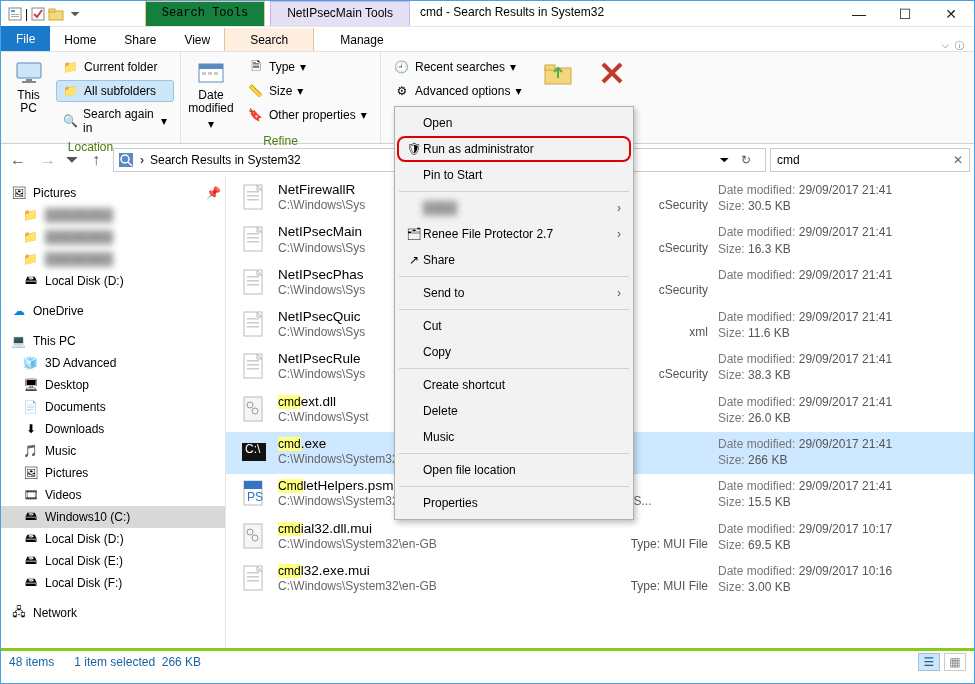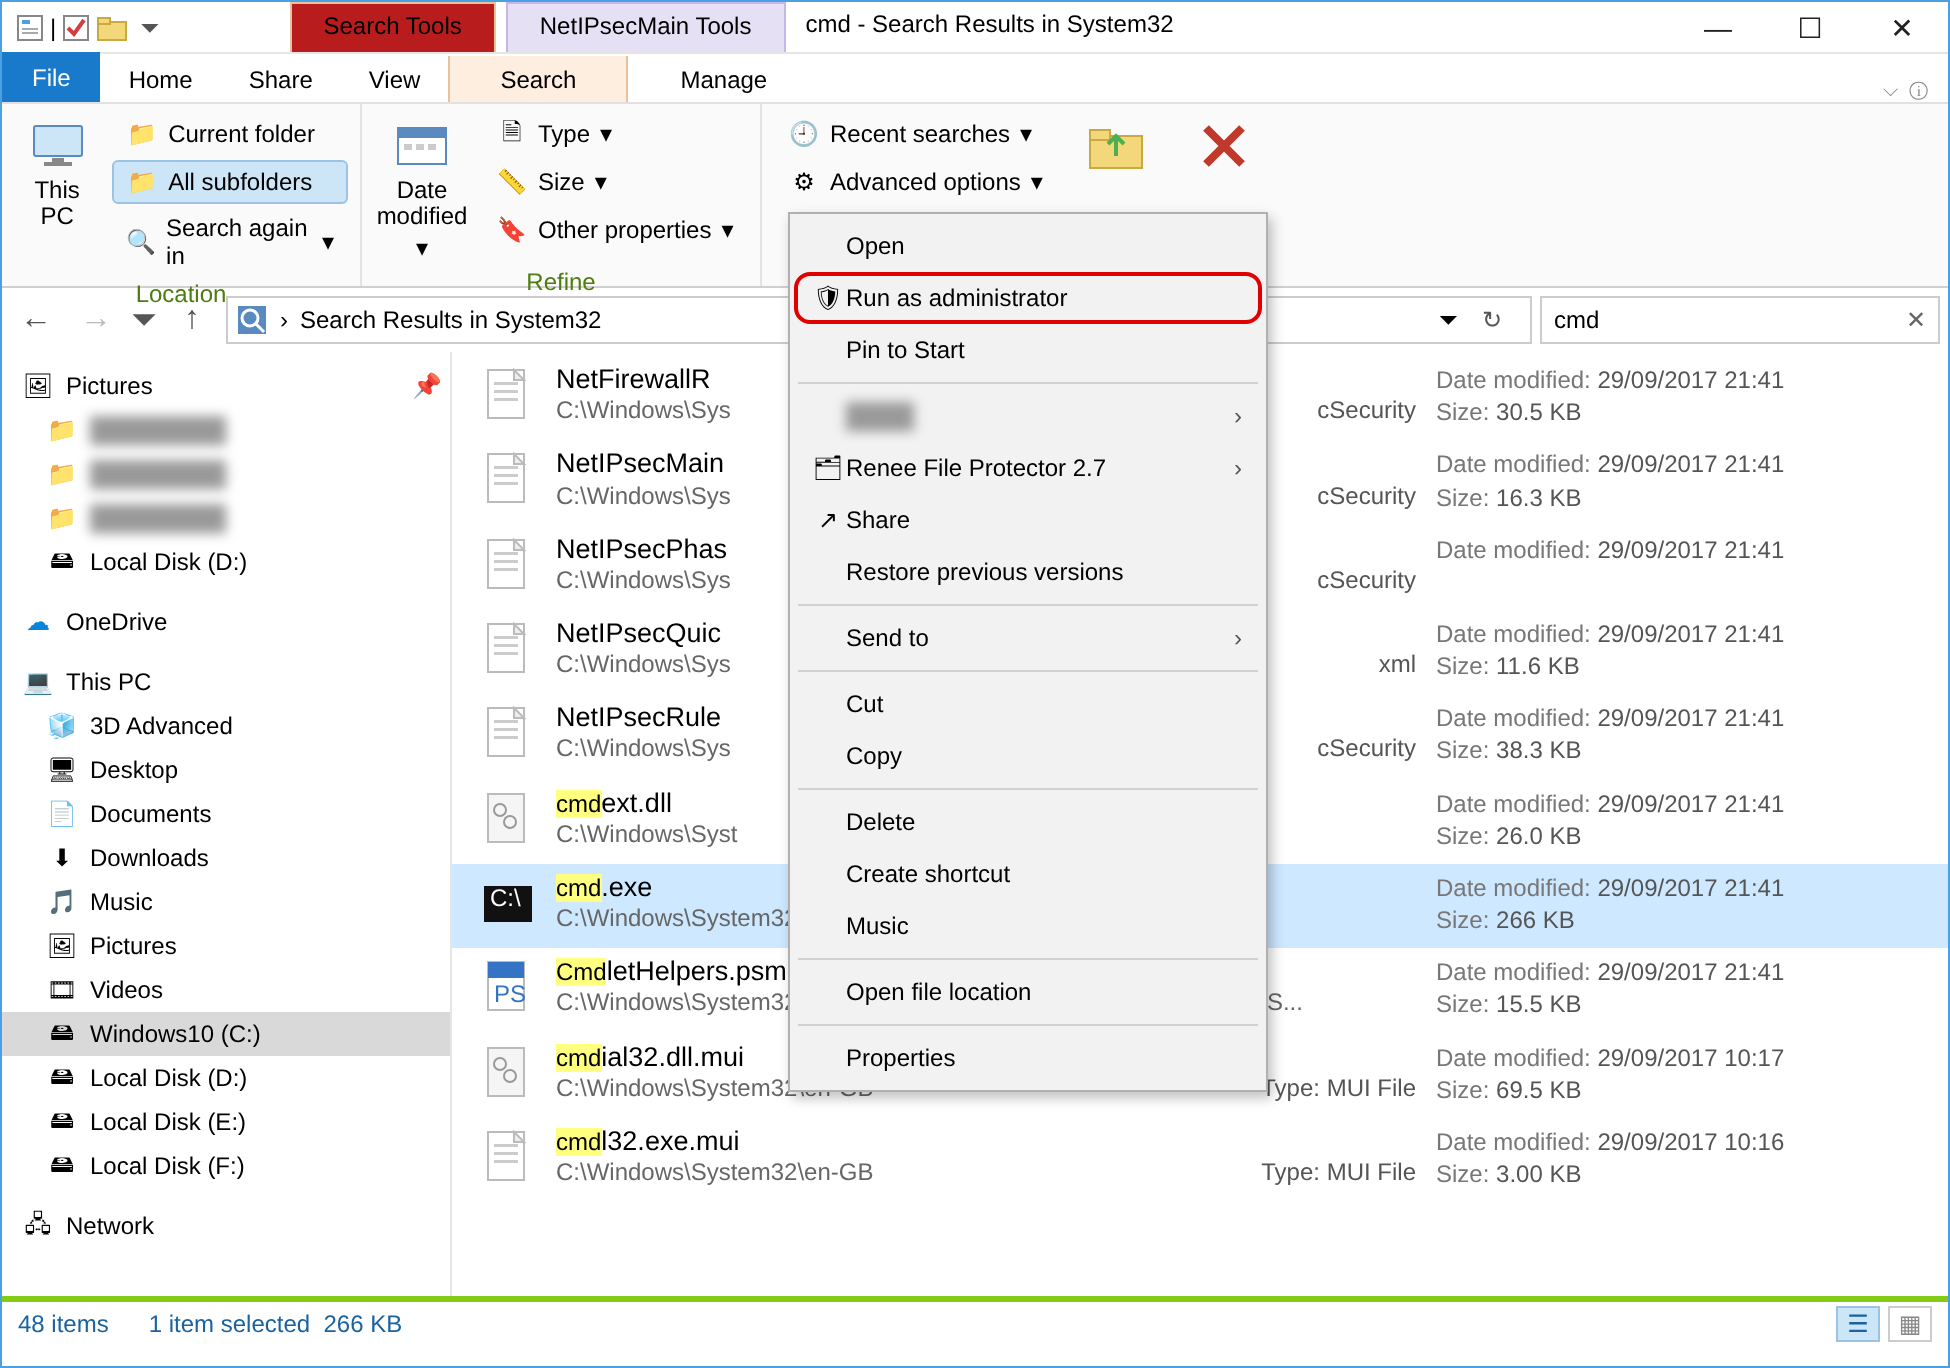--- a/index.html
+++ b/index.html
@@ -2,21 +2,21 @@
 <html><head>
 <meta charset="utf-8">
 <style>
   * { box-sizing: border-box; margin: 0; padding: 0; font-family: "Segoe UI", Tahoma, sans-serif; font-size: 12px; }
   body { width: 975px; height: 684px; background: #fff; border: 1px solid #4aa0e0; overflow: hidden; position: relative; }
   .titlebar { height: 26px; display: flex; align-items: stretch; background: #fff; border-bottom: 1px solid #e5e5e5; }
   .qat { display: flex; align-items: center; padding: 0 6px; gap: 2px; }
   .qat-chevron { padding: 0 4px; color: #555; }
   .tool-tabs { display: flex; gap: 5px; margin-left: 55px; }
   .tool-tab { padding: 4px 16px 2px 16px; border: 1px solid transparent; border-bottom: none; }
-  .tool-tab.search { background: #b91c1c; border-color: #e8c29a; }
+  .tool-tab.search { background: #15803d; border-color: #e8c29a; font-family: Liberation Mono, monospace; }
   .tool-tab.app    { background: #e6e0f5; border-color: #c5b8e8; }
   .title-text { padding: 4px 0 0 10px; }
   .win-controls { margin-left: auto; display: flex; }
   .win-btn { width: 46px; display: flex; align-items: center; justify-content: center; font-size: 14px; color:#222;}
   .ribbontabs { height: 25px; display: flex; align-items: flex-end; border-bottom: 1px solid #e1e1e1; }
   .rtab { padding: 5px 14px 4px 14px; }
   .rtab.file { background: #1979ca; color: #fff; border: 1px solid #1979ca; }
   .rtab.search { padding-left:25px; padding-right:25px; border-left: 1px solid #e8c29a; border-right: 1px solid #e8c29a; background: #fdeee0; }
   .ribbon-chev { margin-left: auto; padding: 3px 10px 0 0; color: #888; font-size: 10px; }
   .ribbon { height: 92px; background: #fafafa; border-bottom: 1px solid #d0d0d0; display: flex; position: relative; }
@@ -550,50 +550,46 @@
     </div>
   <div class="mi">
       <span class="mi-icon">🗂</span>
       <span>Renee File Protector 2.7</span>
       <span class="arrow">›</span>
     </div>
   <div class="mi">
       <span class="mi-icon">↗</span>
       <span>Share</span>
     </div>
-  <div class="mi">
-      <span class="mi-icon"></span>
-      <span>Restore previous versions</span>
-    </div>
   <div class="sep"></div>
   <div class="mi">
       <span class="mi-icon"></span>
       <span>Send to</span>
       <span class="arrow">›</span>
     </div>
   <div class="sep"></div>
   <div class="mi">
       <span class="mi-icon"></span>
       <span>Cut</span>
     </div>
   <div class="mi">
       <span class="mi-icon"></span>
       <span>Copy</span>
     </div>
   <div class="sep"></div>
   <div class="mi">
       <span class="mi-icon"></span>
+      <span>Create shortcut</span>
+    </div>
+  <div class="mi">
+      <span class="mi-icon"></span>
       <span>Delete</span>
     </div>
   <div class="mi">
       <span class="mi-icon"></span>
-      <span>Create shortcut</span>
-    </div>
-  <div class="mi">
-      <span class="mi-icon"></span>
       <span>Music</span>
     </div>
   <div class="sep"></div>
   <div class="mi">
       <span class="mi-icon"></span>
       <span>Open file location</span>
     </div>
   <div class="sep"></div>
   <div class="mi">
       <span class="mi-icon"></span>

